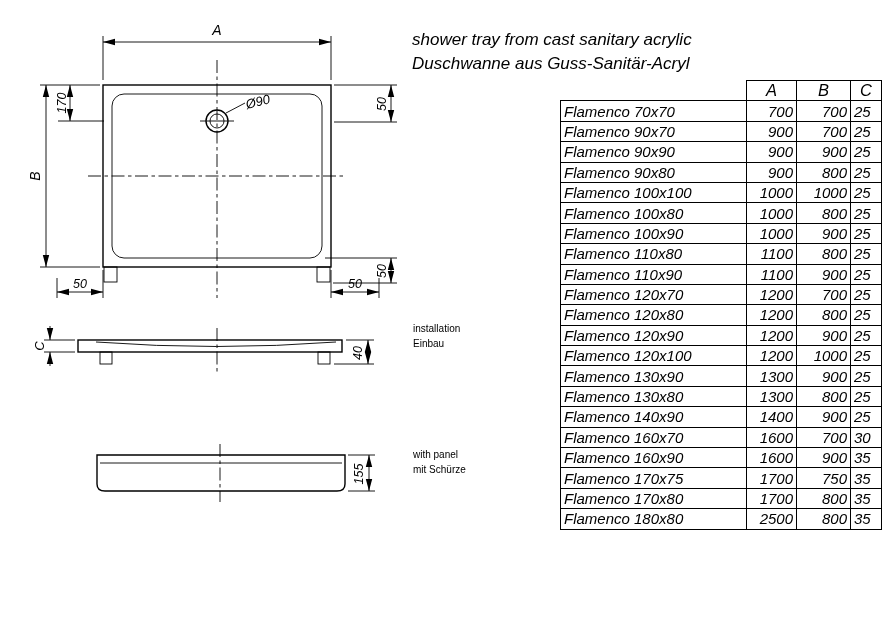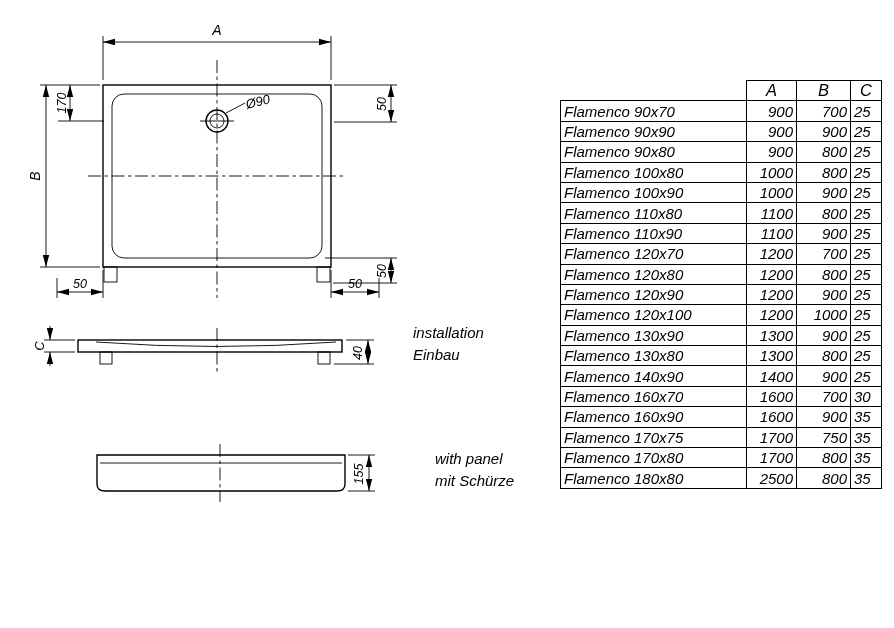--- a/index.html
+++ b/index.html
@@ -2,23 +2,23 @@
 <html><head>
 <meta charset="utf-8">
 <style>
   * { margin:0; padding:0; box-sizing:border-box; }
   html,body { width:894px; height:628px; background:#ffffff; }
   body { font-family:"Liberation Sans", sans-serif; color:#000; }
   .page { position:relative; width:894px; height:628px; background:#fff; overflow:hidden; }
 
   .title-block { position:absolute; left:412px; top:28px; font-style:italic; font-size:17px; line-height:1.4; white-space:nowrap; }
 
-  .view-label { position:absolute; font-style:italic; font-size:15px; line-height:1.45; white-space:nowrap; }
+  .view-label { position:absolute; font-size:10px; line-height:1.45; white-space:nowrap; }
   .view-label.install { left:413px; top:322px; }
-  .view-label.panel   { left:435px; top:448px; }
+  .view-label.panel   { left:413px; top:448px; }
 
   svg.drawing { position:absolute; left:0; top:0; }
   svg text { font-family:"Liberation Sans", sans-serif; font-style:italic; fill:#000; }
   .ln   { stroke:#000; stroke-width:1.4; fill:none; }
   .thin { stroke:#000; stroke-width:0.9; fill:none; }
   .ext  { stroke:#000; stroke-width:0.9; }
   .dim  { stroke:#000; stroke-width:0.9; }
   .cl   { stroke:#000; stroke-width:0.9; stroke-dasharray:13 3.5 3.5 3.5; fill:none; }
 
   table.spec { position:absolute; left:560px; top:80px; border-collapse:collapse; font-style:italic; font-size:15px; table-layout:fixed; }
@@ -119,20 +119,24 @@
       <line class="thin" x1="100" y1="463" x2="342" y2="463"></line>
       <line class="cl" x1="220" y1="444" x2="220" y2="502"></line>
 
       <line class="ext" x1="348" y1="455" x2="375" y2="455"></line>
       <line class="ext" x1="348" y1="491" x2="375" y2="491"></line>
       <line class="dim" x1="369" y1="455" x2="369" y2="491" marker-start="url(#aS)" marker-end="url(#aE)"></line>
       <text transform="translate(363 474) rotate(-90)" font-size="12.5" text-anchor="middle">155</text>
     </g>
   </svg>
 
+  <div class="title-block">
+    <div>shower tray from cast sanitary acrylic</div>
+    <div>Duschwanne aus Guss-Sanitär-Acryl</div>
+  </div>
 
   <div class="view-label install">
     <div>installation</div>
     <div>Einbau</div>
   </div>
   <div class="view-label panel">
     <div>with panel</div>
     <div>mit Schürze</div>
   </div>
 
@@ -140,35 +144,47 @@
     <thead>
       <tr>
         <th class="blank col-name"></th>
         <th class="col-a">A</th>
         <th class="col-b">B</th>
         <th class="col-c">C</th>
       </tr>
     </thead>
     <tbody>
         <tr>
+          <td class="col-name">Flamenco 70x70</td>
+          <td class="col-a">700</td>
+          <td class="col-b">700</td>
+          <td class="col-c">25</td>
+        </tr>
+        <tr>
           <td class="col-name">Flamenco 90x70</td>
           <td class="col-a">900</td>
           <td class="col-b">700</td>
           <td class="col-c">25</td>
         </tr>
         <tr>
           <td class="col-name">Flamenco 90x90</td>
           <td class="col-a">900</td>
           <td class="col-b">900</td>
           <td class="col-c">25</td>
         </tr>
         <tr>
           <td class="col-name">Flamenco 90x80</td>
           <td class="col-a">900</td>
           <td class="col-b">800</td>
+          <td class="col-c">25</td>
+        </tr>
+        <tr>
+          <td class="col-name">Flamenco 100x100</td>
+          <td class="col-a">1000</td>
+          <td class="col-b">1000</td>
           <td class="col-c">25</td>
         </tr>
         <tr>
           <td class="col-name">Flamenco 100x80</td>
           <td class="col-a">1000</td>
           <td class="col-b">800</td>
           <td class="col-c">25</td>
         </tr>
         <tr>
           <td class="col-name">Flamenco 100x90</td>

